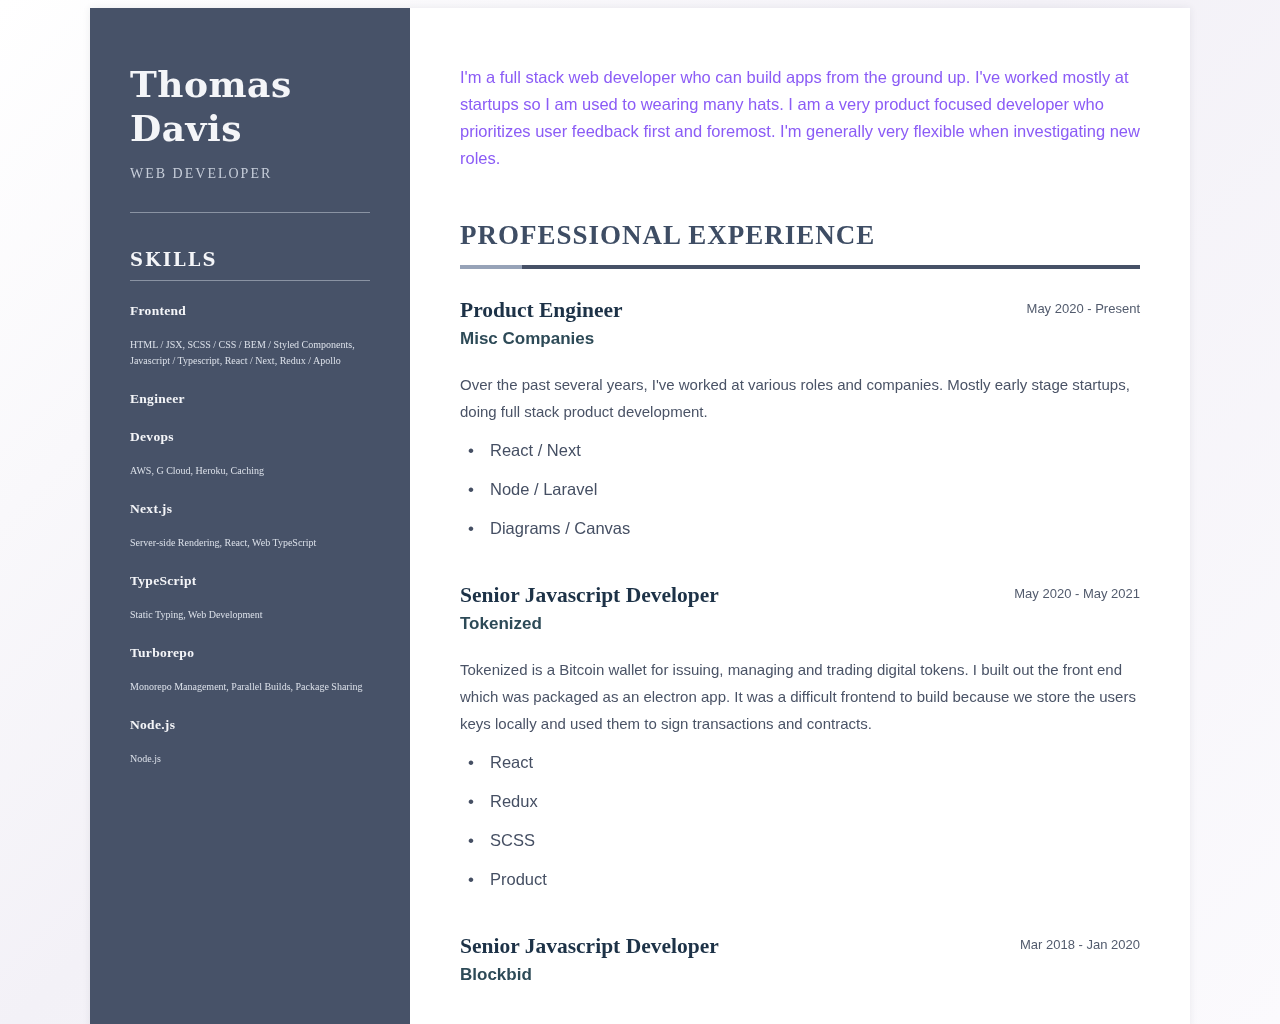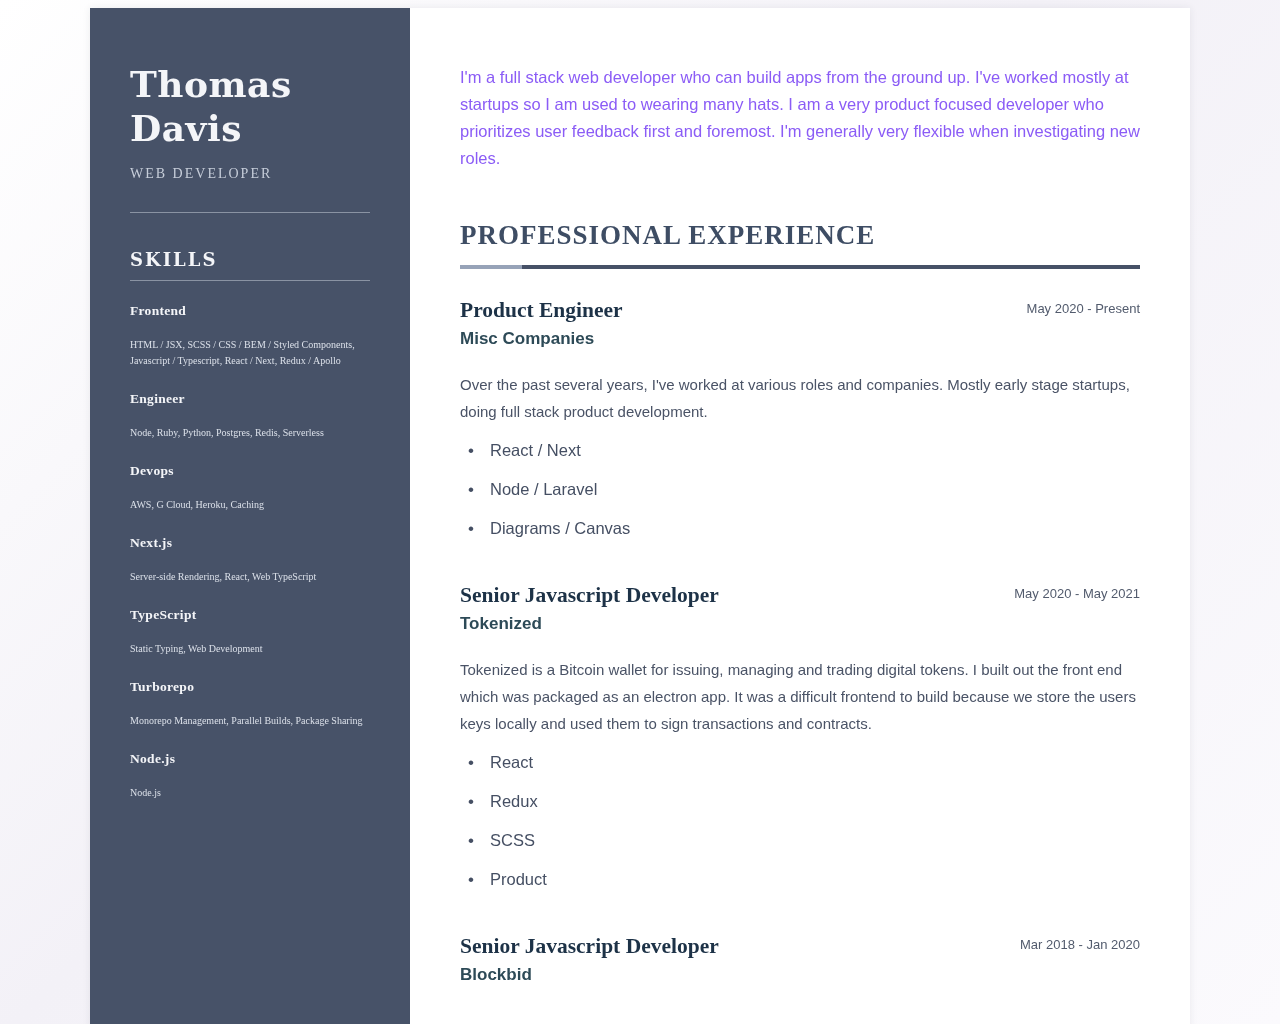--- a/index.html
+++ b/index.html
@@ -149,21 +149,20 @@
 
     <div>
 
         <div class="skill-group">
           <div class="skill-name">Frontend</div>
           <div class="skill-keywords">HTML / JSX, SCSS / CSS / BEM / Styled Components, Javascript / Typescript, React / Next, Redux / Apollo</div>
         </div>
 
         <div class="skill-group">
           <div class="skill-name">Engineer</div>
-          <div class="skill-keywords">Node, Ruby, Python, Postgres, Redis, Serverless</div>
         </div>
 
         <div class="skill-group">
           <div class="skill-name">Devops</div>
           <div class="skill-keywords">AWS, G Cloud, Heroku, Caching</div>
         </div>
 
         <div class="skill-group">
           <div class="skill-name">Next.js</div>
           <div class="skill-keywords">Server-side Rendering, React, Web TypeScript</div>

